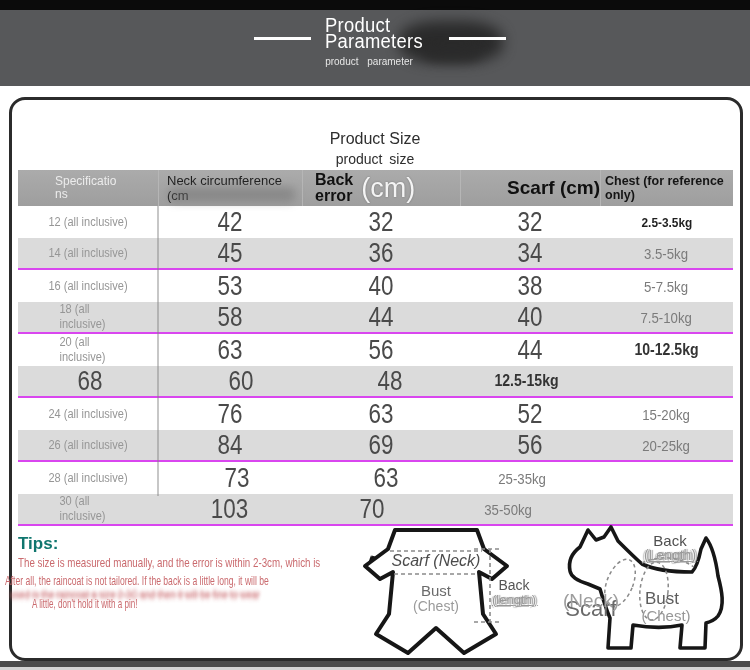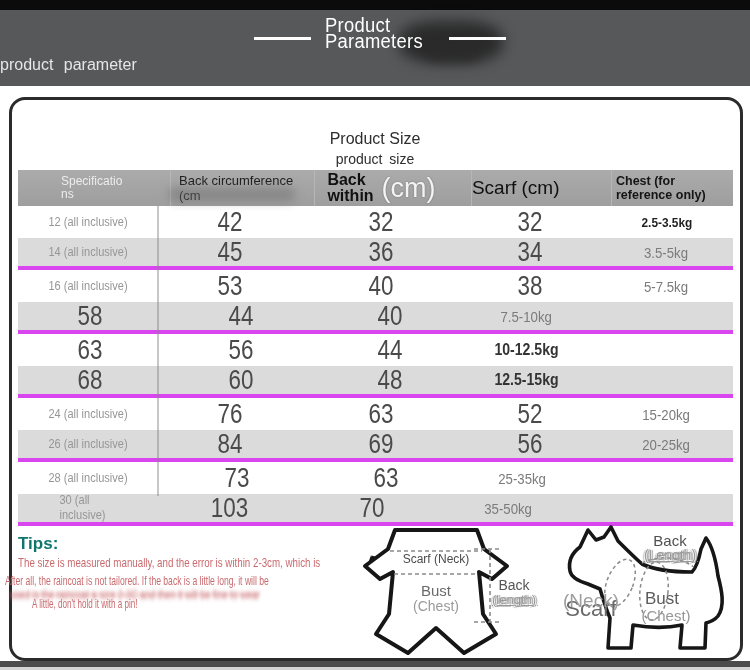--- a/index.html
+++ b/index.html
@@ -7,52 +7,52 @@
           font-family:"Liberation Sans",sans-serif;background:#fff;}
   .abs{position:absolute;}
 
   
   .top-black{left:0;top:0;width:750px;height:10px;background:#0b0b0b;}
   .banner{left:0;top:10px;width:750px;height:76px;background:#57585a;}
   .banner-title{left:325px;top:17px;color:#ffffff;font-size:20px;line-height:16px;
                 letter-spacing:.3px;transform:scaleX(.92);transform-origin:left top;white-space:nowrap;}
   .dash{height:3px;background:#fdfdfd;top:37px;}
   .dash.l{left:254px;width:57px;} .dash.r{left:449px;width:57px;}
-  .banner-sub{left:0;top:56px;width:738px;color:#e6e6e6;
-              font-size:16px;word-spacing:6px;}
+  .banner-sub{left:0;top:56px;width:738px;text-align:center;color:#e6e6e6;
+              font-size:10px;word-spacing:6px;}
   .banner-smudge{left:408px;top:21px;width:104px;height:42px;background:#1f1f1f;
                  border-radius:40%;filter:blur(7px);opacity:.8;}
   .banner-smudge2{left:432px;top:46px;width:58px;height:16px;background:#2a2a2a;
                  border-radius:40%;filter:blur(5px);opacity:.7;}
 
   
   .card{left:9px;top:97px;width:728px;height:558px;background:#fff;
         border:3px solid #2b2b2b;border-radius:16px;}
   .card-title{left:0;top:130px;width:750px;text-align:center;color:#2e2e2e;font-size:16px;}
   .card-sub{left:0;top:151px;width:750px;text-align:center;color:#2e2e2e;font-size:14px;word-spacing:3px;}
 
   
   .thead{left:18px;top:170px;width:715px;height:36px;display:flex;
          background:linear-gradient(#ababab,#9e9e9e);}
-  .hcell{box-sizing:border-box;height:36px;display:flex;align-items:center;border-left:1px solid #b6b6b6;margin-left:12px;}
+  .hcell{box-sizing:border-box;height:36px;display:flex;align-items:center;border-left:1px solid #b6b6b6;}
   .hcell:first-child{border-left:none;}
   .h-spec{width:140px;justify-content:center;color:#ececec;font-size:12px;line-height:13px;}
   .h-spec span{display:inline-block;width:66px;word-break:break-all;text-align:left;}
   .h-chest{width:144px;color:#1c1c1c;font-size:13px;line-height:15px;padding-left:8px;}
   .h-back{width:158px;color:#111;}
   .h-back .bl{font-weight:bold;font-size:16px;line-height:16px;padding-left:12px;}
   .h-back .unit{font-size:27px;color:#f4f4f4;margin-left:8px;text-shadow:0 0 2px rgba(0,0,0,.3);}
-  .h-scarf{width:140px;justify-content:flex-start;color:#101010;font-size:19px;font-weight:normal;}
+  .h-scarf{width:140px;justify-content:flex-end;color:#101010;font-size:19px;font-weight:bold;}
   .h-weight{width:133px;color:#151515;font-size:12.5px;line-height:14px;font-weight:600;padding-left:4px;}
   .hdr-smudge{left:168px;top:187px;width:128px;height:15px;background:#6f6f6f;
               border-radius:8px;filter:blur(5px);opacity:.5;}
 
   .tbody{left:18px;top:206px;width:715px;}
   .trow{display:flex;height:32px;align-items:center;}
-  .trow.gray{background:#dbdbdb;border-bottom:4px solid #d946ef;box-sizing:border-box;}
+  .trow.gray{background:#dbdbdb;border-bottom:2px solid #d946ef;box-sizing:border-box;}
   .cell{display:flex;justify-content:center;align-items:center;overflow:visible;}
   .c-size{width:140px;font-size:12px;color:#969696;line-height:15px;}
   .c-size .cond{transform:scaleX(.92);white-space:nowrap;}
   .trow.wrap .c-size .cond{white-space:normal;width:62px;text-align:left;display:inline-block;}
   .c-chest{width:144px;} .c-back{width:158px;} .c-scarf{width:140px;}
   .c-chest .cond,.c-back .cond,.c-scarf .cond{font-size:27px;color:#4a4a4a;transform:scaleX(.83);}
   .c-weight{width:133px;}
   .c-weight .cond{font-size:15px;color:#7b7b7b;transform:scaleX(.88);}
   .c-weight.bold .cond{font-size:16px;font-weight:bold;color:#333;}
   .c-weight.bold-small .cond{font-size:13.5px;font-weight:bold;color:#1f1f1f;}
@@ -65,21 +65,21 @@
   .tip1{left:18px;top:555px;transform:scaleX(.75);}
   .tip2{left:5px;top:573px;transform:scaleX(.66);}
   .tip3{left:10px;top:587px;transform:scaleX(.70);filter:blur(2px);text-decoration:line-through;opacity:.9;}
   .tip4{left:32px;top:596px;transform:scaleX(.62);}
   .ink-mark{left:369px;top:556px;width:7px;height:11px;background:#101010;
             filter:blur(.6px);transform:rotate(18deg);border-radius:2px;}
 
   
   .diag-label{text-align:center;white-space:nowrap;transform-origin:center top;}
   .dbl{text-shadow:2px 0 1px rgba(150,150,150,.8),-2px 1px 1px rgba(160,160,160,.6);filter:blur(.4px);text-decoration:underline;}
-  .coat-scarf{left:376px;top:552px;width:120px;font-size:12px;color:#4b4b4b;}
+  .coat-scarf{left:376px;top:552px;width:120px;font-size:16px;color:#4b4b4b;font-style:italic;}
   .coat-bust1{left:396px;top:582px;width:80px;font-size:15px;color:#6b6b6b;}
   .coat-bust2{left:396px;top:598px;width:80px;font-size:14px;color:#9a9a9a;}
   .coat-back1{left:484px;top:577px;width:60px;font-size:14px;color:#555;}
   .coat-back2{left:480px;top:592px;width:68px;font-size:13px;color:#999;}
   .dog-back1{left:640px;top:532px;width:60px;font-size:15px;color:#4f4f4f;}
   .dog-back2{left:636px;top:547px;width:68px;font-size:14px;color:#9a9a9a;}
   .dog-scarf1{left:561px;top:596px;width:60px;font-size:22px;color:#6a6a6a;}
   .dog-scarf2{left:561px;top:590px;width:60px;font-size:19px;color:#9e9e9e;}
   .dog-bust1{left:632px;top:589px;width:60px;font-size:17px;color:#5c5c5c;}
   .dog-bust2{left:634px;top:607px;width:64px;font-size:15px;color:#979797;}
@@ -108,26 +108,26 @@
 
   <div class="abs card"></div>
   <div class="abs card-title">Product Size</div>
   <div class="abs card-sub">product size</div>
 
   <div class="abs thead">
     <div class="hcell h-spec">
       <span>Specifications</span>
     </div>
     <div class="hcell h-chest">
-      <span>Back circumference (cm</span>
+      <span>Neck circumference (cm</span>
     </div>
     <div class="hcell h-back">
       <span class="bl">
         <span>Back</span><br>
-        <span>within</span>
+        <span>error</span>
       </span>
       <span class="unit">(cm)</span>
     </div>
     <div class="hcell h-scarf">
       <span>Scarf (cm)</span>
     </div>
     <div class="hcell h-weight">
       <span>Chest (for reference only)</span>
     </div>
   </div>
@@ -179,34 +179,40 @@
           <span class="cond">40</span>
         </div>
         <div class="cell c-scarf">
           <span class="cond">38</span>
         </div>
         <div class="cell c-weight">
           <span class="cond">5-7.5kg</span>
         </div>
       </div>
       <div class="trow gray wrap">
+        <div class="cell c-size">
+          <span class="cond">18 (all inclusive)</span>
+        </div>
         <div class="cell c-chest">
           <span class="cond">58</span>
         </div>
         <div class="cell c-back">
           <span class="cond">44</span>
         </div>
         <div class="cell c-scarf">
           <span class="cond">40</span>
         </div>
         <div class="cell c-weight">
           <span class="cond">7.5-10kg</span>
         </div>
       </div>
       <div class="trow white wrap">
+        <div class="cell c-size">
+          <span class="cond">20 (all inclusive)</span>
+        </div>
         <div class="cell c-chest">
           <span class="cond">63</span>
         </div>
         <div class="cell c-back">
           <span class="cond">56</span>
         </div>
         <div class="cell c-scarf">
           <span class="cond">44</span>
         </div>
         <div class="cell c-weight bold">

